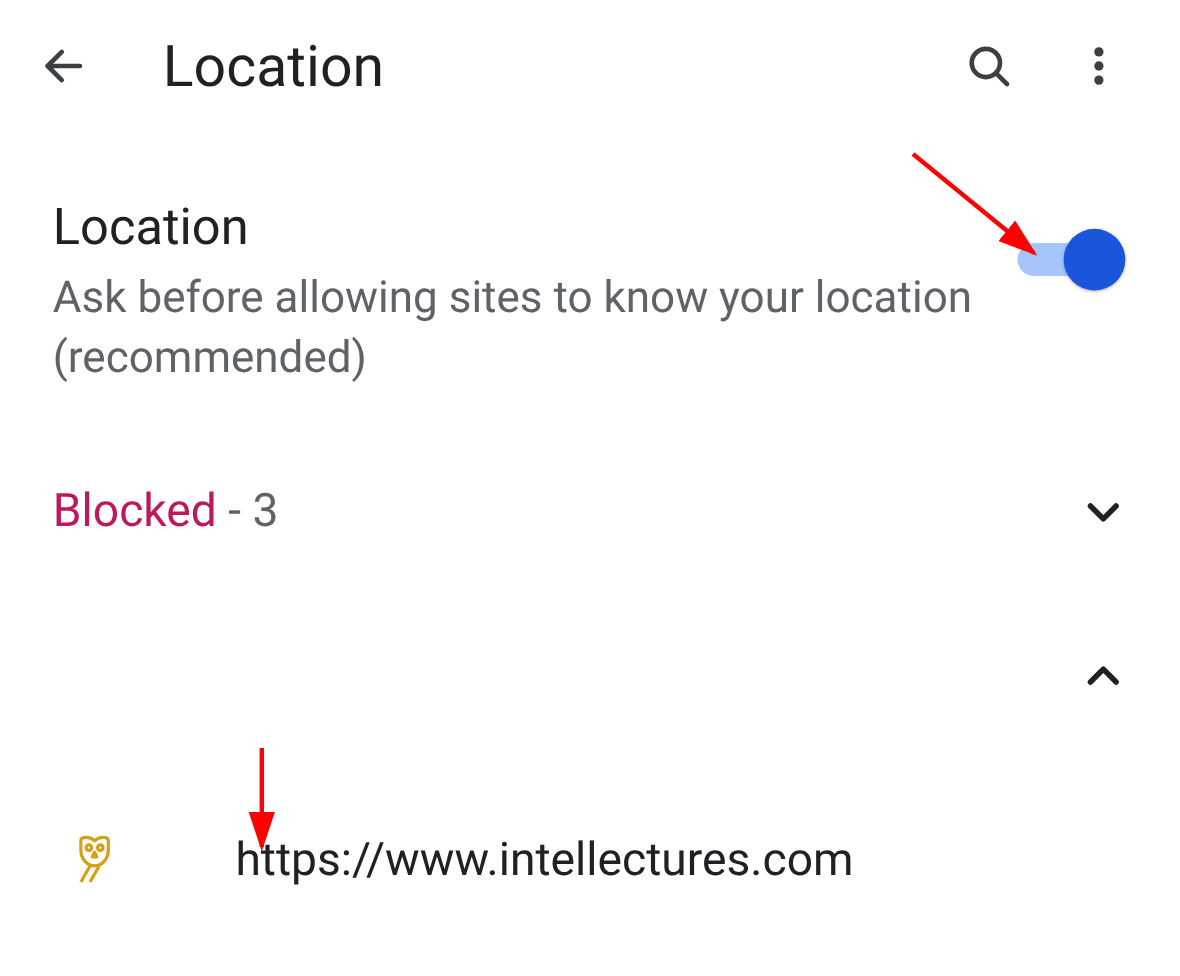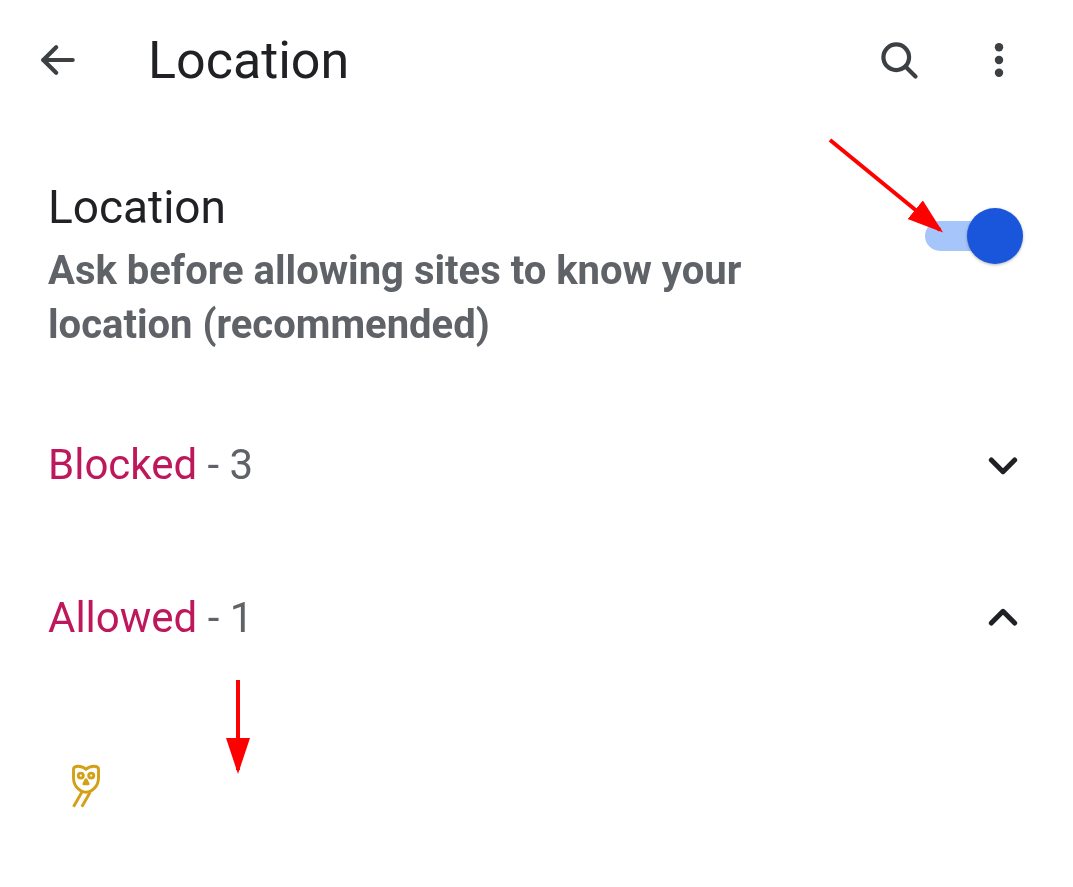--- a/index.html
+++ b/index.html
@@ -52,21 +52,21 @@
     }
     .setting-text { flex: 1; padding-right: 40px; }
     .setting-title {
       font-size: 46px;
       font-weight: 400;
       color: #202124;
       margin-bottom: 10px;
     }
     .setting-desc {
       font-size: 40px;
-      font-weight: 700;
+      font-weight: 400;
       color: #5f6368;
       line-height: 1.35;
     }
 
     
     .toggle {
       position: relative;
       width: 100px;
       height: 56px;
       margin-top: 28px;
@@ -181,42 +181,40 @@
   </div>
   <div class="spacer"></div>
   <div class="chevron">
     <svg width="40" height="40" viewBox="0 0 24 24" fill="none" stroke="#202124" stroke-width="3" stroke-linecap="round" stroke-linejoin="round">
       <polyline points="5 9 12 16 19 9"></polyline>
     </svg>
   </div>
 </div>
 
 <div class="section-row" style="padding-top:56px;">
-  <div class="section-label">
-    <span class="cat">Allowed</span><span class="count"> - <span>1</span></span>
-  </div>
   <div class="spacer"></div>
   <div class="chevron">
     <svg width="40" height="40" viewBox="0 0 24 24" fill="none" stroke="#202124" stroke-width="3" stroke-linecap="round" stroke-linejoin="round">
       <polyline points="5 15 12 8 19 15"></polyline>
     </svg>
   </div>
 </div>
 
 <div class="site-row" style="padding-top:68px;">
   <div class="favicon">
     <svg width="50" height="50" viewBox="0 0 24 24" fill="none" stroke="#d4a017" stroke-width="1.4" stroke-linejoin="round">
       <path d="M6 4 C6 2 10 2 12 4 C14 2 18 2 18 4 L18 8 C18 12 15 15 12 15 C9 15 6 12 6 8 Z"></path>
       <circle cx="9.5" cy="7" r="1.2"></circle>
       <circle cx="14.5" cy="7" r="1.2"></circle>
       <path d="M12 9 L11 11 L13 11 Z" fill="#d4a017"></path>
       <line x1="10" y1="15" x2="6" y2="22"></line>
       <line x1="14" y1="15" x2="10" y2="22"></line>
     </svg>
   </div>
+  <div class="site-url">https://www.intellectures.com</div>
 </div>
 
 <svg class="annotation" style="left:820px; top:130px;" width="160" height="140" viewBox="0 0 160 140">
   <defs>
     <marker id="ah1" markerWidth="10" markerHeight="10" refX="8" refY="3" orient="auto">
       <path d="M0,0 L9,3 L0,6 Z" fill="red"></path>
     </marker>
   </defs>
   <line x1="10" y1="10" x2="120" y2="100" stroke="red" stroke-width="4" marker-end="url(#ah1)"></line>
 </svg>

